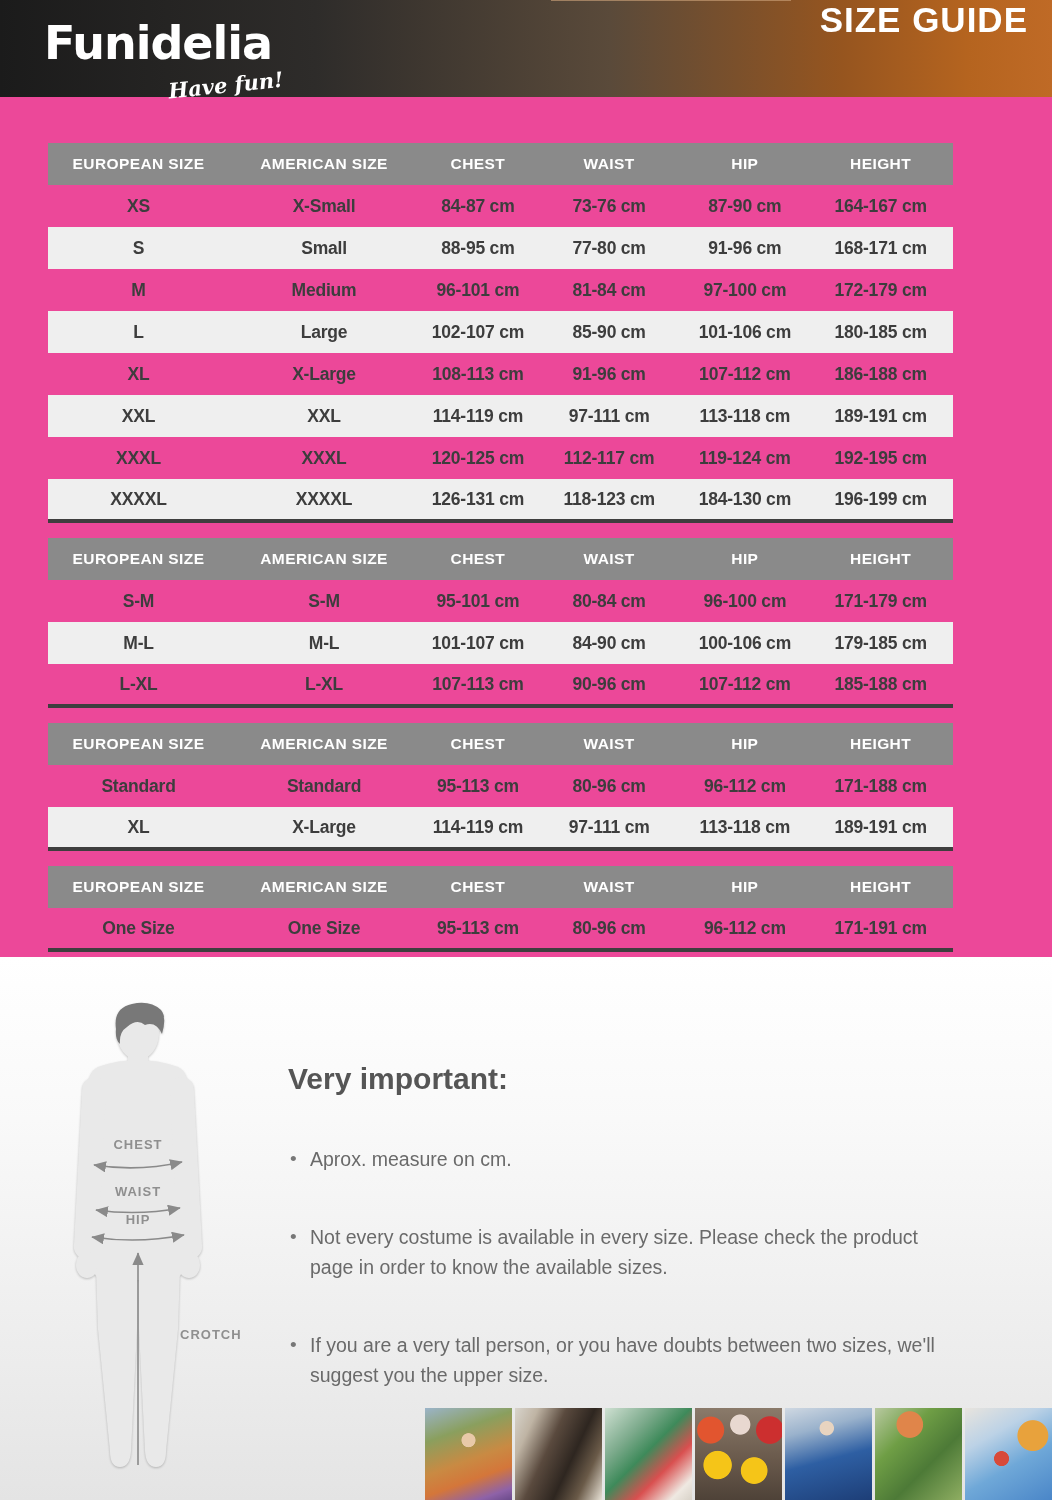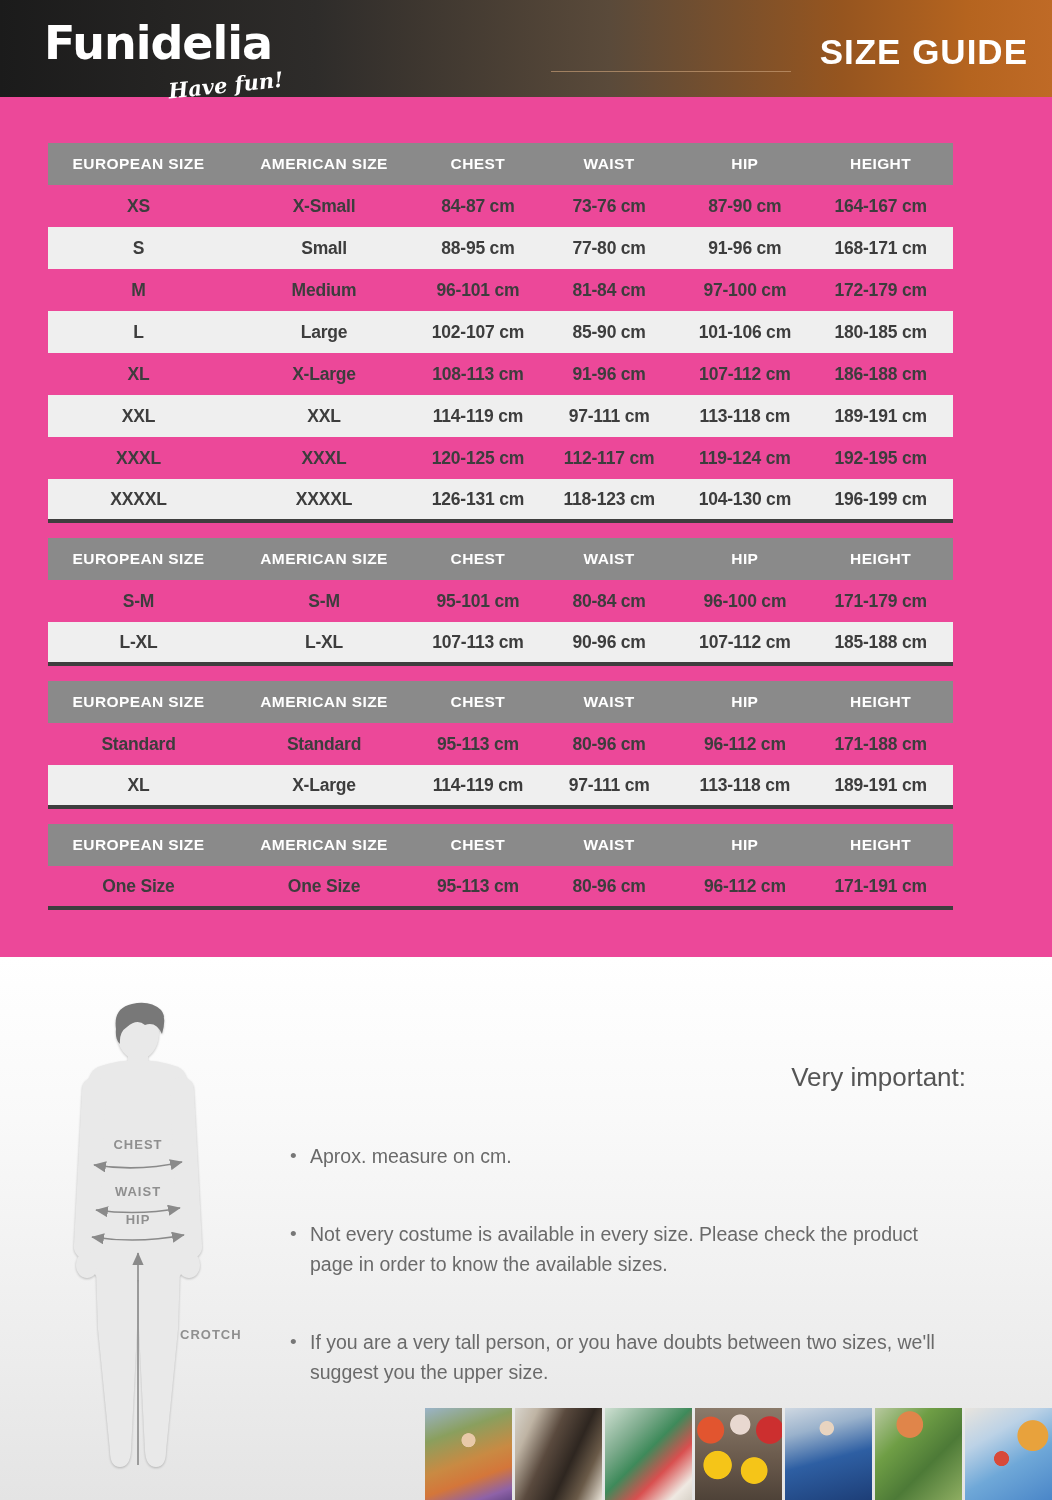--- a/index.html
+++ b/index.html
@@ -22,21 +22,21 @@
     font-family:"DejaVu Sans", sans-serif;
   }
   .tagline {
     color:#ffffff; font-size:21px; font-style:italic; font-weight:bold;
     font-family:"DejaVu Serif", serif;
     text-align:right; transform:rotate(-6deg); transform-origin:right center;
     margin-top:-4px; padding-right:6px;
   }
   .header-right {
     position:absolute; right:24px; top:0; height:72px;
-    display:flex; align-items:flex-end; gap:29px;
+    display:flex; align-items:flex-start; gap:29px;
   }
   .header-rule { width:240px; height:1px; background:#caa078; opacity:.65; }
   .page-title {
     color:#ffffff; font-size:35px; font-weight:bold; letter-spacing:1px;
   }
 
   
   .tables-wrap { position:absolute; top:143px; left:48px; width:905px; }
   table.size-table {
     width:100%; border-collapse:collapse; table-layout:fixed;
@@ -67,21 +67,21 @@
   .figure-svg .body-part { fill:#e9e9e9; }
   .figure-svg .hair { fill:#787878; }
   .figure-svg .meas-line { stroke:#8a8a8a; stroke-width:1.6; fill:none; }
   .figure-svg .meas-label {
     font-family:"Liberation Sans", sans-serif; font-size:13px; font-weight:bold;
     fill:#8f8f8f; letter-spacing:1px; text-anchor:middle;
   }
   .figure-svg .body-group { filter:drop-shadow(0 1px 1px rgba(0,0,0,0.22)); }
 
   .notes { position:absolute; left:288px; top:105px; width:678px; }
-  .notes-heading { color:#555555; font-size:26px; font-weight:normal; margin-bottom:14px;text-align:right; }
+  .notes-heading { color:#555555; font-size:30px; font-weight:bold; margin-bottom:14px; }
   .notes ul { list-style:none; }
   .notes li {
     position:relative; color:#6a6a6a; font-size:19.5px; line-height:30px;
     padding-left:22px; margin-bottom:0;margin-top:48px;
   }
   .notes li::before {
     content:"\2022"; position:absolute; left:2px; top:0;
     color:#777777; font-size:19px;
   }
 
@@ -199,21 +199,21 @@
             <td>120-125 cm</td>
             <td>112-117 cm</td>
             <td>119-124 cm</td>
             <td>192-195 cm</td>
           </tr>
           <tr>
             <td>XXXXL</td>
             <td>XXXXL</td>
             <td>126-131 cm</td>
             <td>118-123 cm</td>
-            <td>104-130 cm</td>
+            <td>184-130 cm</td>
             <td>196-199 cm</td>
           </tr>
         </tbody>
       </table>
     <table class="size-table">
         <thead>
           <tr>
             <th>EUROPEAN SIZE</th>
             <th>AMERICAN SIZE</th>
             <th>CHEST</th>
@@ -223,20 +223,28 @@
           </tr>
         </thead>
         <tbody>
           <tr>
             <td>S-M</td>
             <td>S-M</td>
             <td>95-101 cm</td>
             <td>80-84 cm</td>
             <td>96-100 cm</td>
             <td>171-179 cm</td>
+          </tr>
+          <tr>
+            <td>M-L</td>
+            <td>M-L</td>
+            <td>101-107 cm</td>
+            <td>84-90 cm</td>
+            <td>100-106 cm</td>
+            <td>179-185 cm</td>
           </tr>
           <tr>
             <td>L-XL</td>
             <td>L-XL</td>
             <td>107-113 cm</td>
             <td>90-96 cm</td>
             <td>107-112 cm</td>
             <td>185-188 cm</td>
           </tr>
         </tbody>

